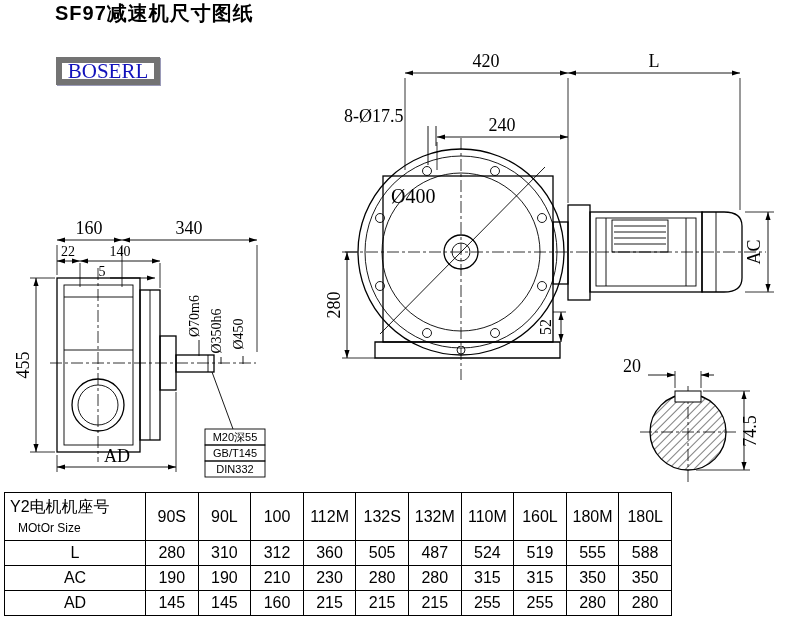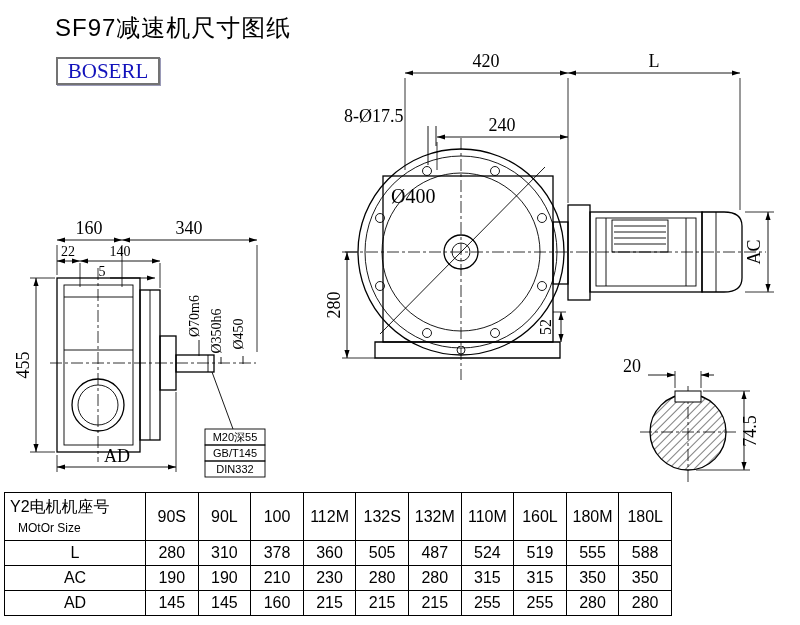--- a/index.html
+++ b/index.html
@@ -1,21 +1,21 @@
 <!DOCTYPE html>
 <html><head>
 <meta charset="utf-8">
 <style>
   *{box-sizing:border-box}
   html,body{margin:0;padding:0}
   body{width:800px;height:625px;background:#fff;position:relative;overflow:hidden;
        font-family:"Liberation Sans",sans-serif;color:#000}
-  .title{position:absolute;left:55px;top:12px;font-size:24px;font-weight:normal;letter-spacing:1px}
+  .title{position:absolute;left:55px;top:0;font-size:20px;font-weight:bold;letter-spacing:1px}
   .logo-box{position:absolute;left:56px;top:57px;width:104px;height:28px;
-            border:2px solid #737373;box-shadow:1px 1px 0 #9a9ab8;
+            border:6px solid #737373;box-shadow:1px 1px 0 #9a9ab8;
             display:flex;align-items:center;justify-content:center;
             font-family:"Liberation Serif",serif;font-size:21px;color:#1212bb}
   .drawing{position:absolute;left:0;top:0}
   .outline{fill:none;stroke:#000;stroke-width:1.3}
   .thin{fill:none;stroke:#000;stroke-width:0.9}
   .cl{fill:none;stroke:#000;stroke-width:0.8;stroke-dasharray:12 3 3 3}
   .dimline{fill:none;stroke:#000;stroke-width:0.9}
   .ext{fill:none;stroke:#000;stroke-width:0.8}
   .dtxt{font-family:"Liberation Serif",serif;font-size:18px;fill:#000}
   .dtxt.small{font-size:14px}
@@ -263,21 +263,21 @@
       <td>132M</td>
       <td>110M</td>
       <td>160L</td>
       <td>180M</td>
       <td>180L</td>
     </tr>
     <tr>
       <td>L</td>
       <td>280</td>
       <td>310</td>
-      <td>378</td>
+      <td>312</td>
       <td>360</td>
       <td>505</td>
       <td>487</td>
       <td>524</td>
       <td>519</td>
       <td>555</td>
       <td>588</td>
     </tr>
     <tr>
       <td>AC</td>

